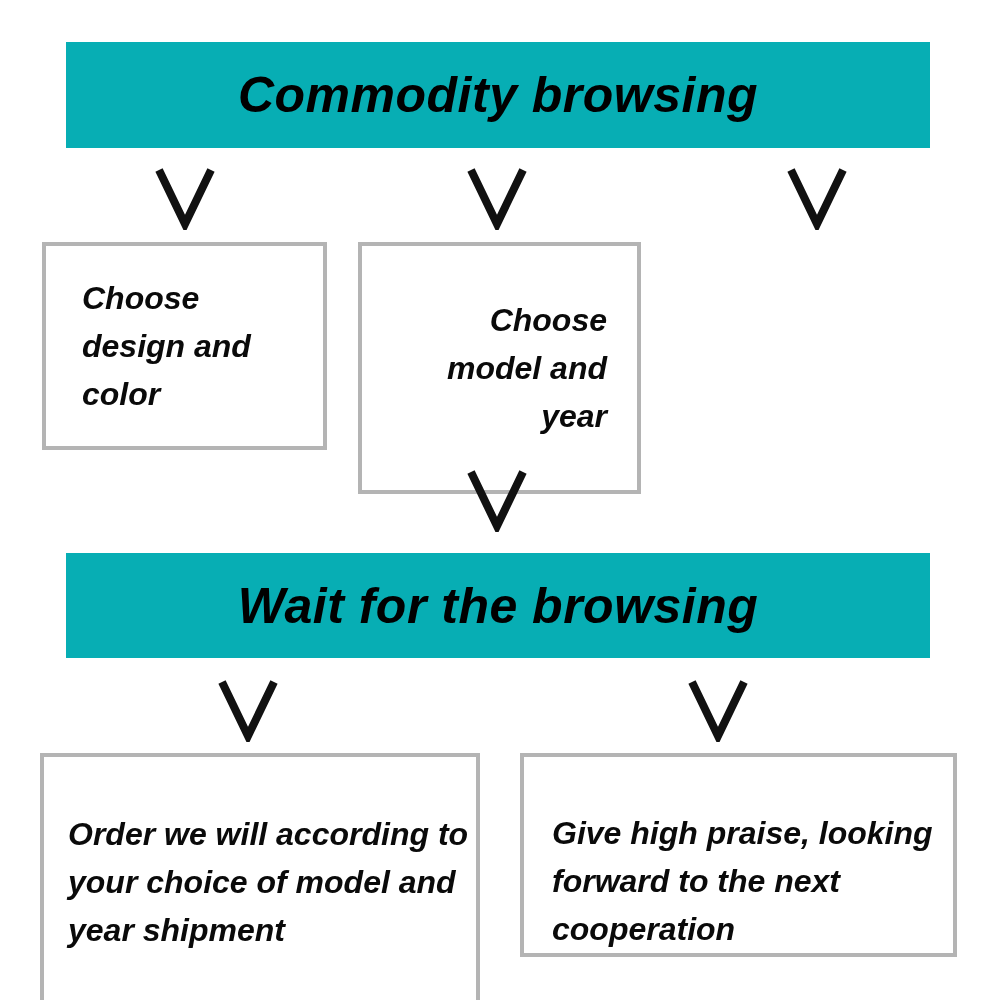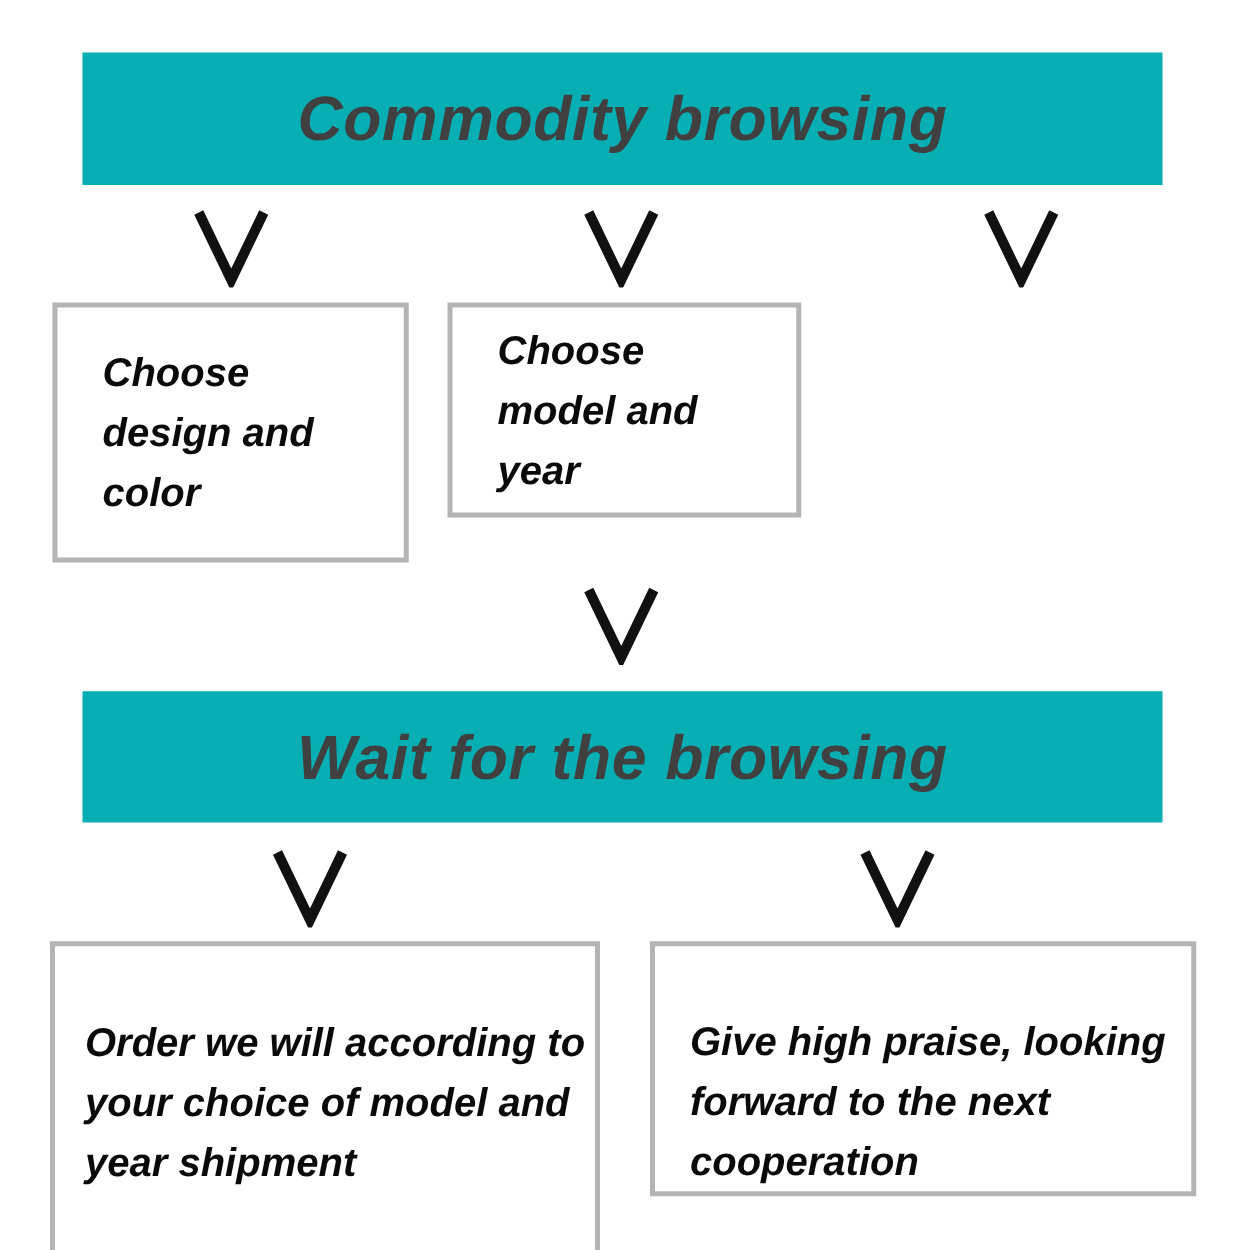--- a/index.html
+++ b/index.html
@@ -13,21 +13,21 @@
     width: 1000px;
     height: 1000px;
     background: #ffffff;
     overflow: hidden;
   }
   .banner {
     position: absolute;
     left: 66px;
     width: 864px;
     background: #07aeb4;
-    color: #404040;
+    color: #000000;
     display: flex;
     align-items: center;
     justify-content: center;
     font-size: 50px;
     font-weight: bold;
     font-style: italic;
     letter-spacing: 0.5px;
   }
   #banner-1 { top: 42px; height: 106px; }
   #banner-2 { top: 553px; height: 105px; }
@@ -41,21 +41,21 @@
     align-items: center;
     color: #0a0a0a;
     font-size: 32px;
     font-weight: bold;
     font-style: italic;
     line-height: 1.5;
   }
   .flow-box .box-text { width: 100%; }
 
   #box-design  { left: 42px;  top: 242px; width: 285px; height: 208px; padding: 0 34px 0 36px; }
-  #box-model   { left: 358px; top: 242px; width: 283px; height: 172px; padding: 0 30px 0 36px; }
+  #box-model   { left: 358px; top: 242px; width: 283px; height: 252px; padding: 0 30px 0 36px; text-align: right; }
   #box-message { left: 680px; top: 242px; width: 283px; height: 217px; padding: 0 12px 0 16px; line-height: 1.53; }
   #box-order   { left: 40px;  top: 753px; width: 440px; height: 258px; padding: 0 6px 0 24px; }
   #box-praise  { left: 520px; top: 753px; width: 437px; height: 204px; padding: 0 18px 0 28px; align-items: flex-end; }
 
   .arrow {
     position: absolute;
     width: 64px;
     height: 64px;
   }
   #arrow-1a { left: 153px; top: 166px; }

